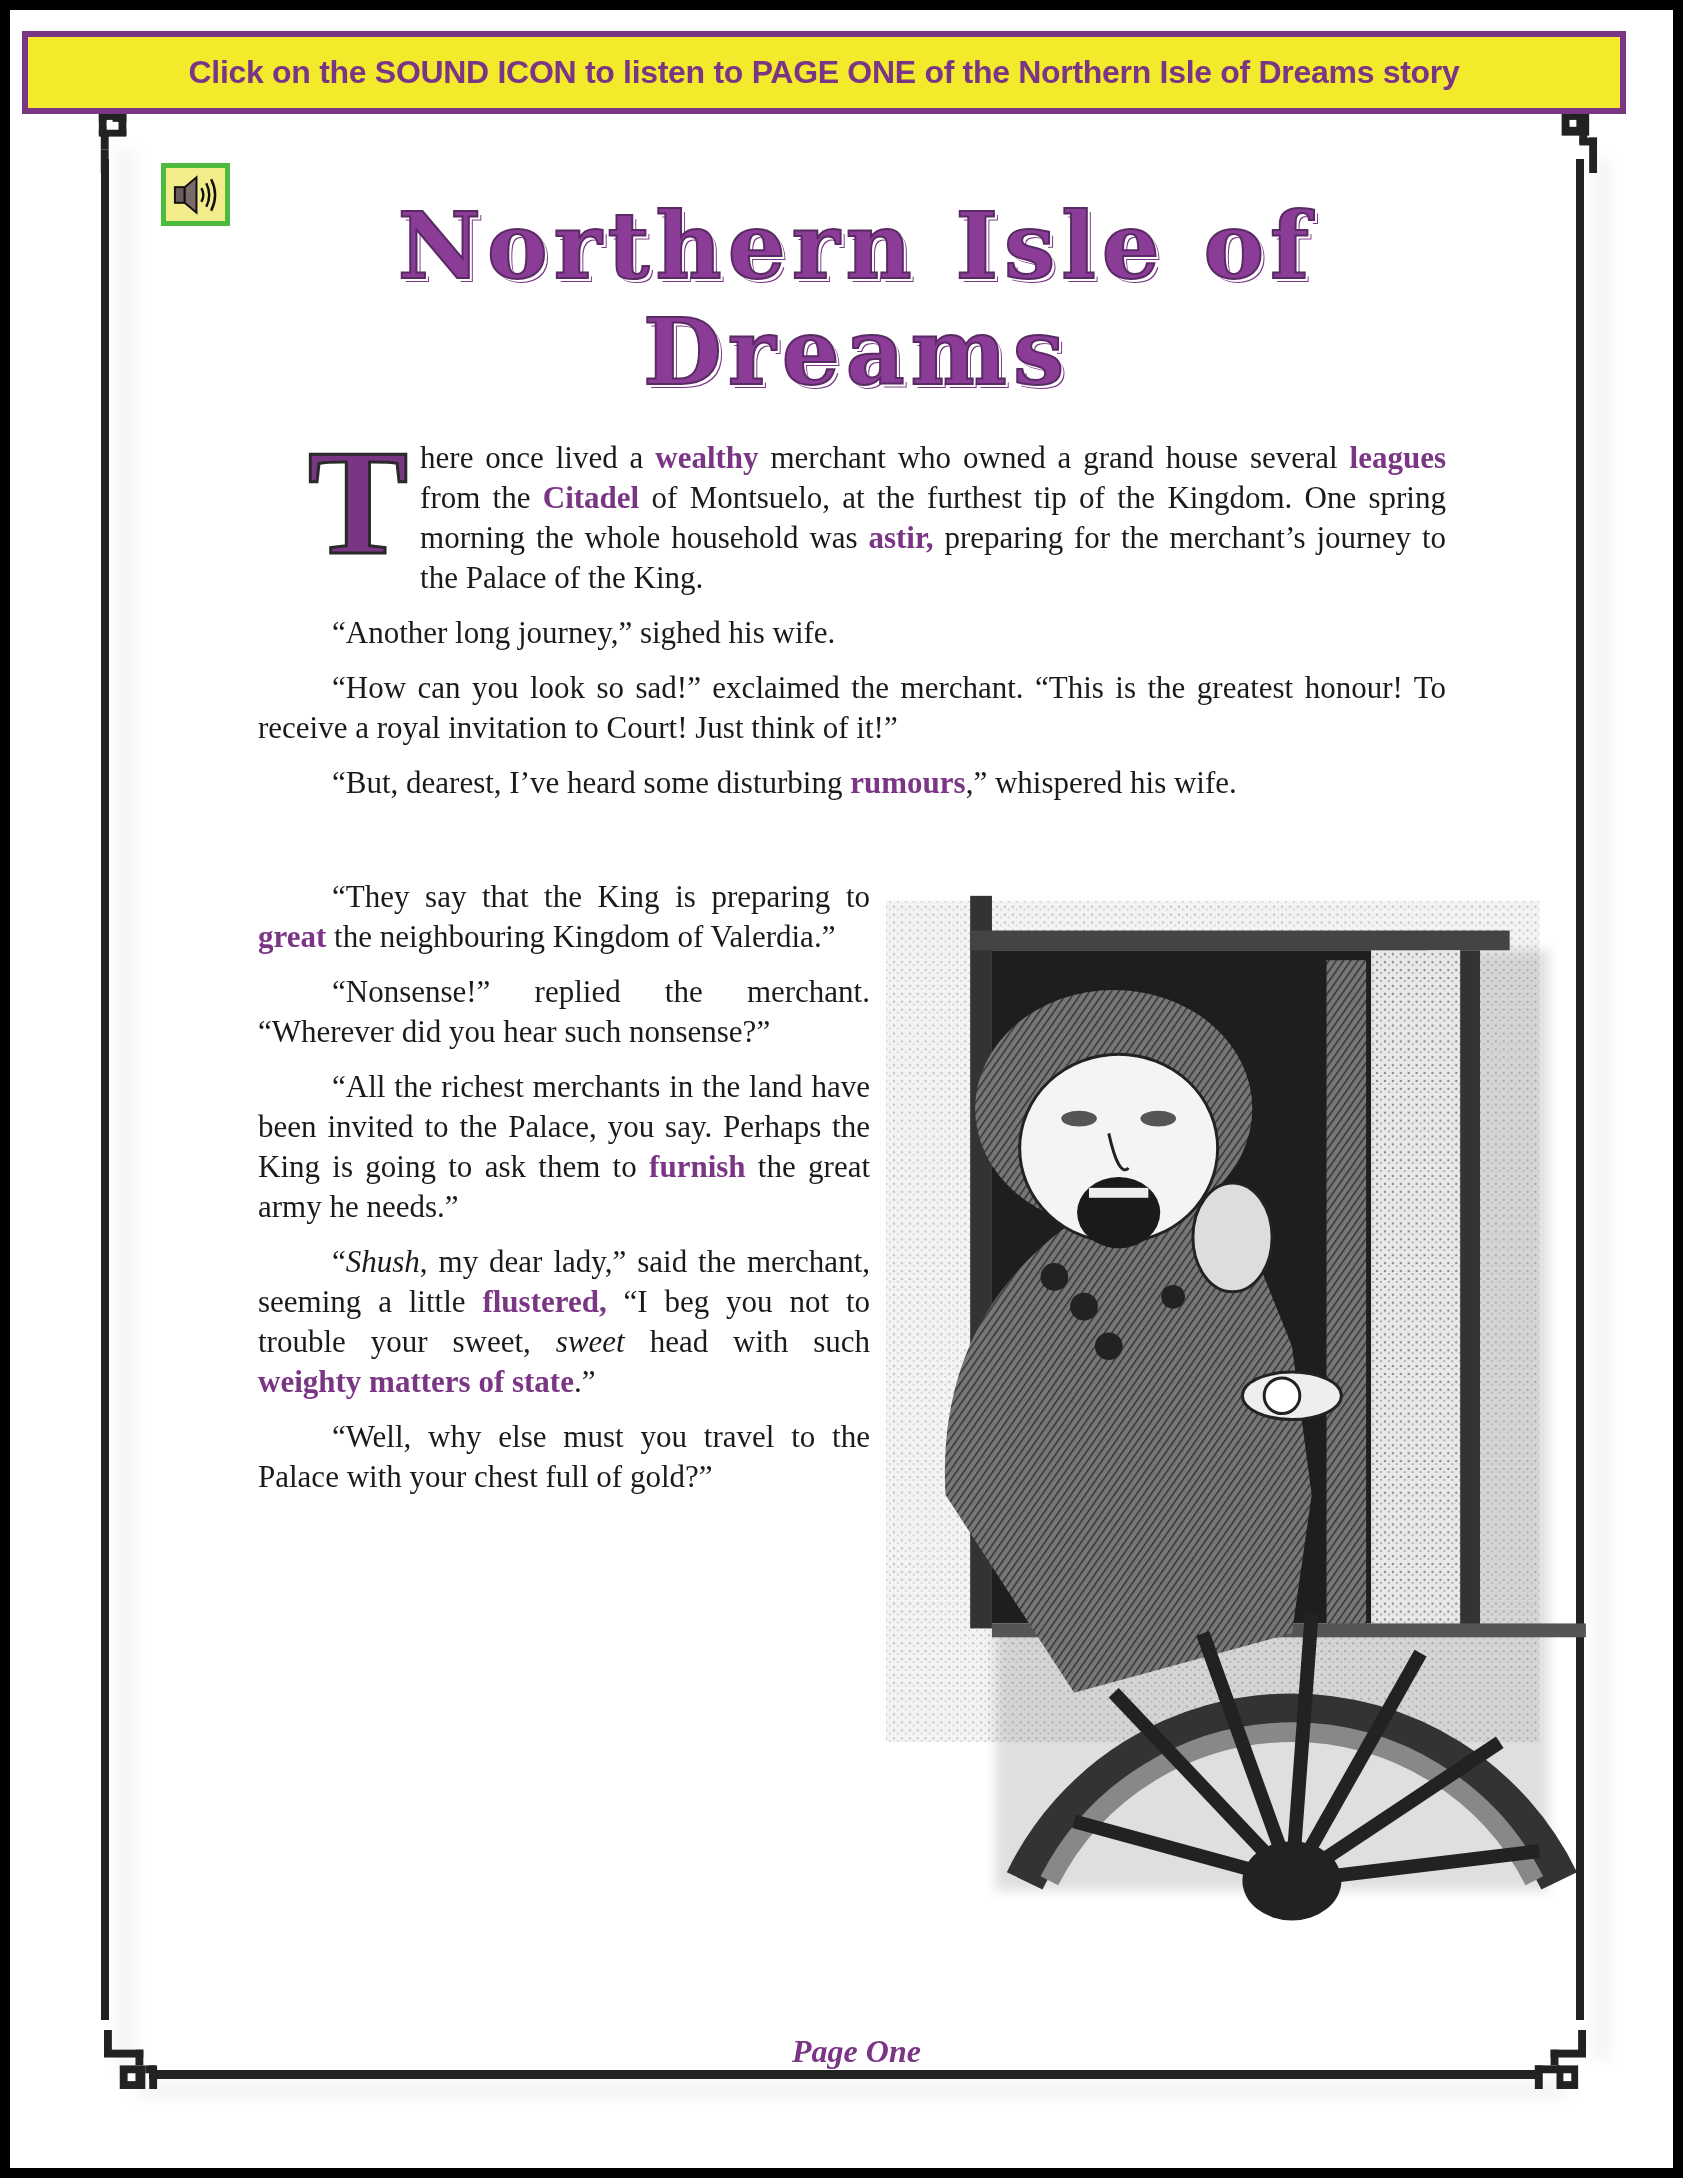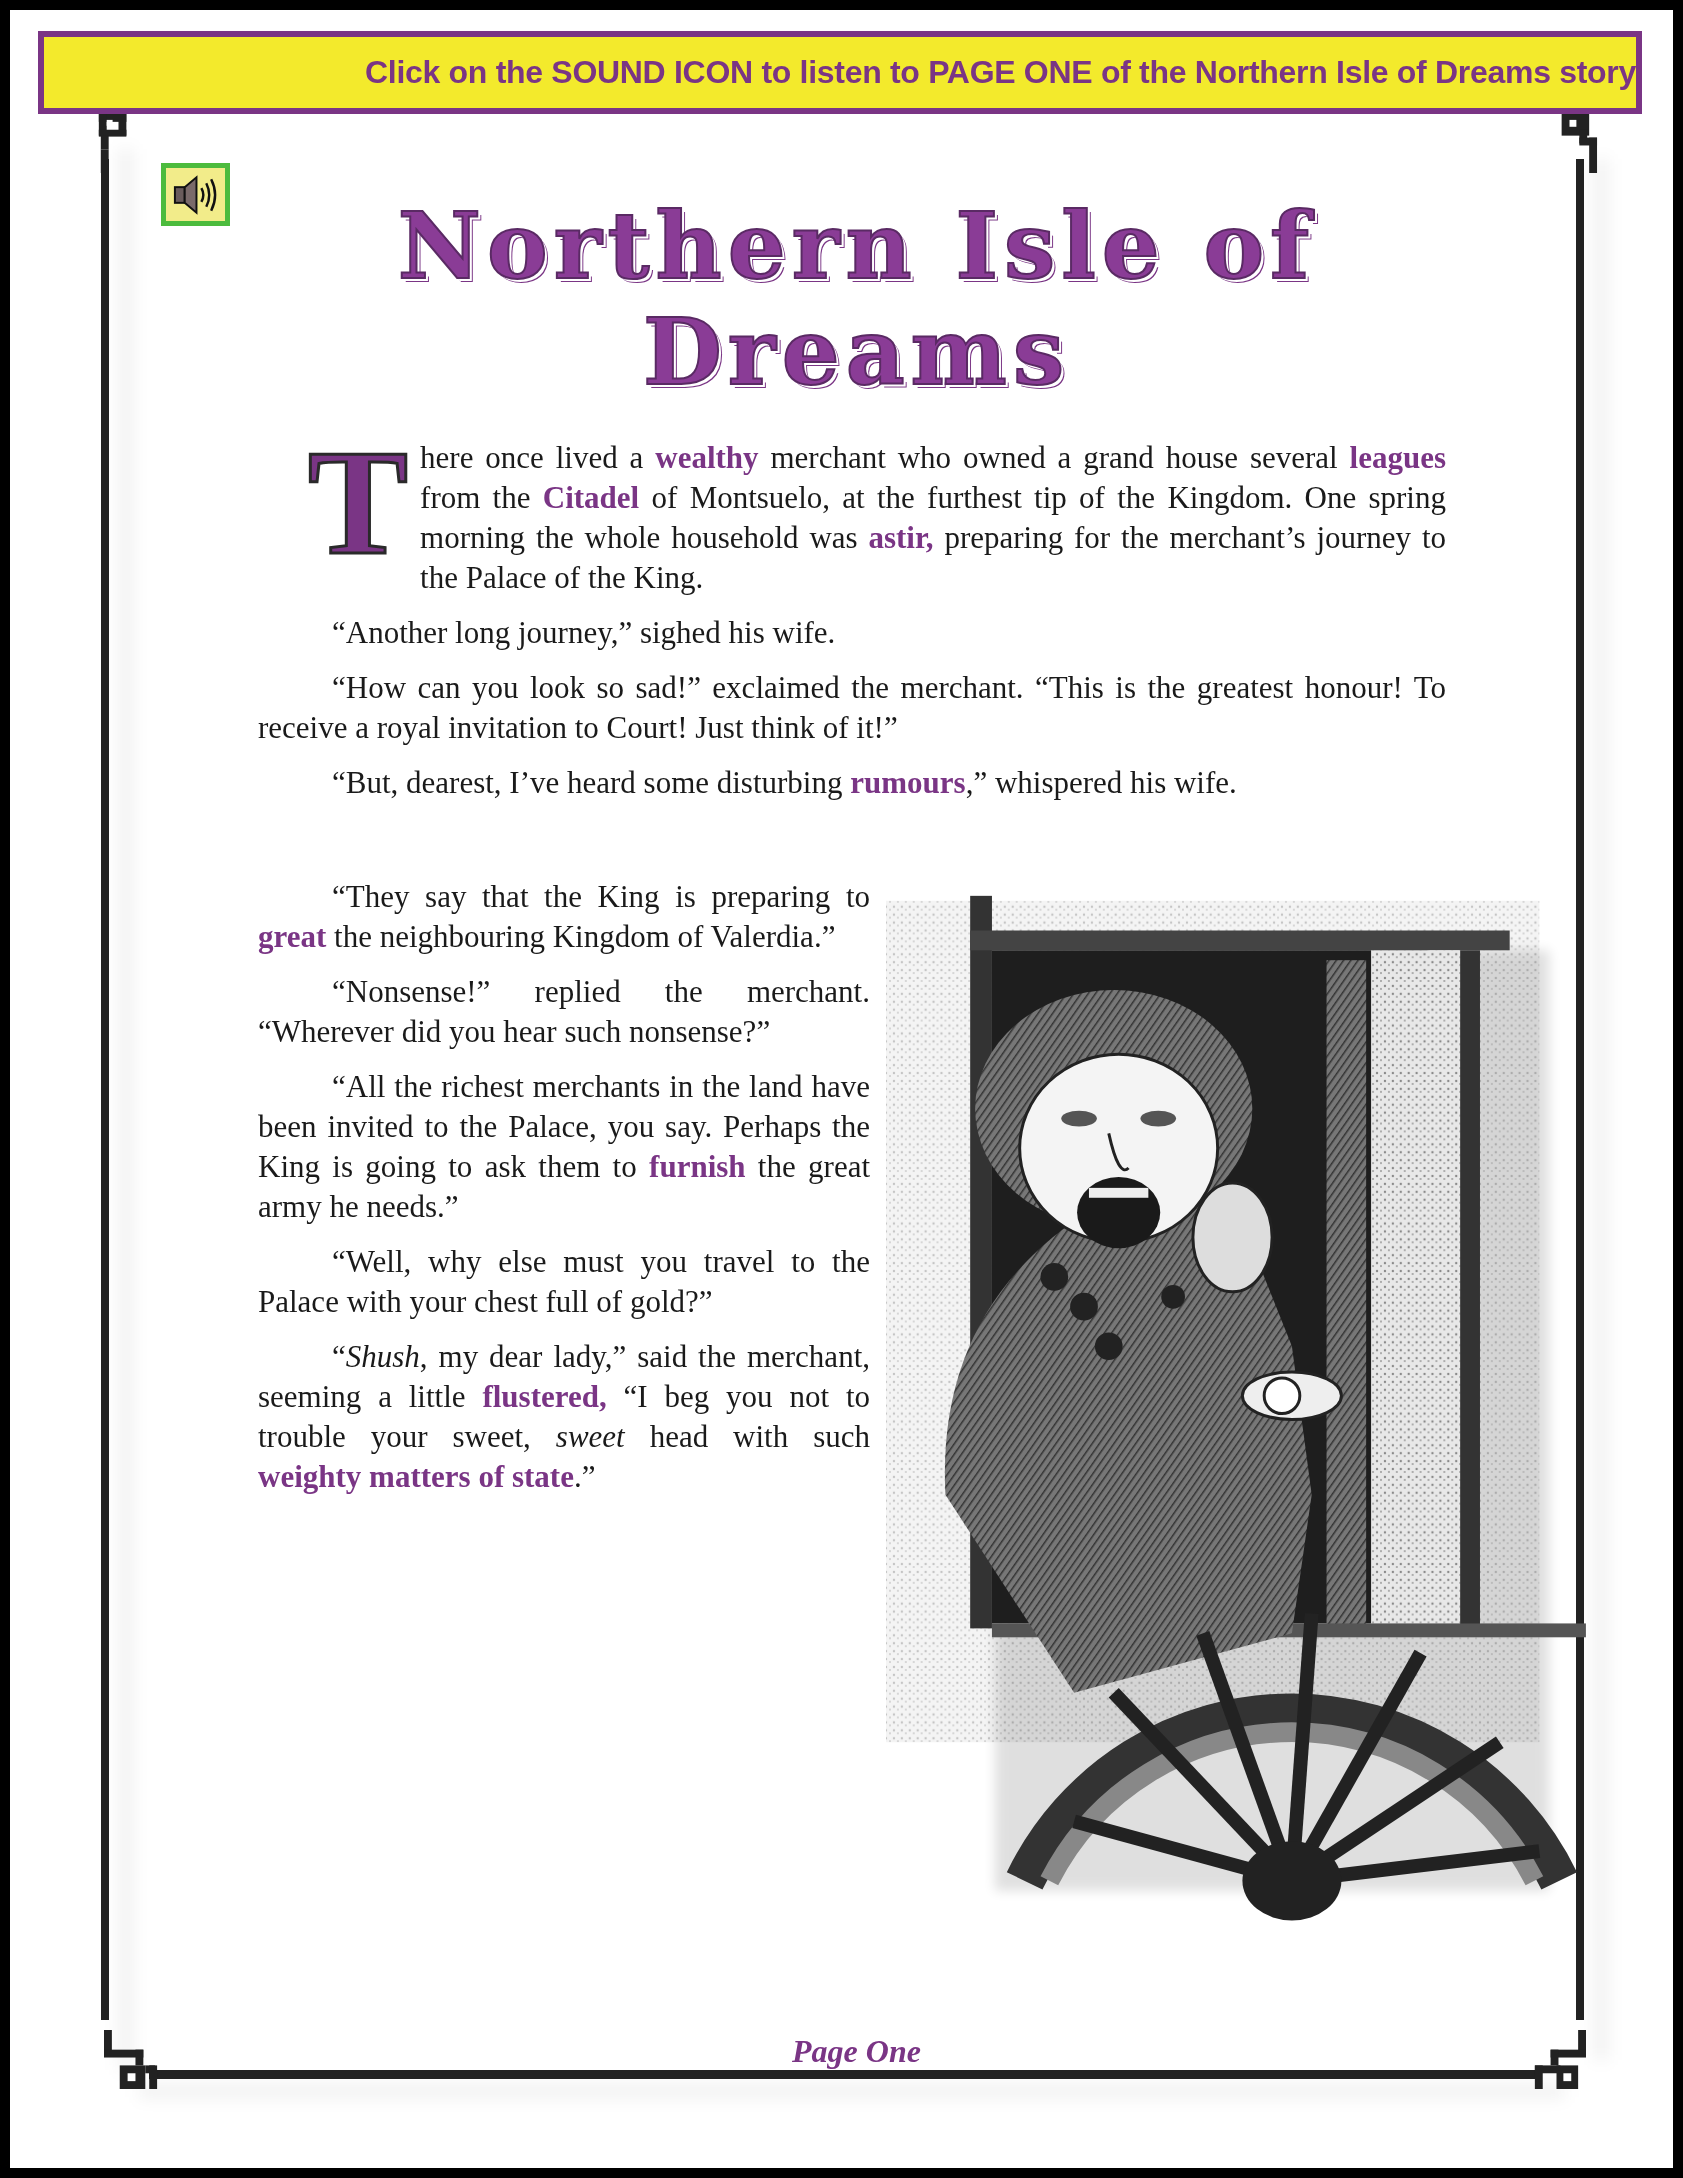--- a/index.html
+++ b/index.html
@@ -4,23 +4,23 @@
 <style>
   html, body { margin: 0; padding: 0; }
   body {
     width: 1683px; height: 2178px; background: #000; position: relative; overflow: hidden;
     font-family: "DejaVu Serif", serif;
   }
   .page {
     position: absolute; left: 10px; top: 10px; width: 1663px; height: 2158px; background: #fff;
   }
   .banner {
-    position: absolute; left: 28px; top: 21px; width: 1604px; height: 83px;
+    position: absolute; left: 12px; top: 21px; width: 1604px; height: 83px;
     background: #f3ea2c; border: 6px solid #7a3585; box-sizing: border-box;
-    display: flex; align-items: center; justify-content: flex-end;
+    display: flex; align-items: center; justify-content: center;
   }
   .banner span {
     font-family: "Liberation Sans", sans-serif; font-weight: bold; font-size: 32px;
     color: #7a3585; letter-spacing: -0.3px; white-space: nowrap;
   }
   
   .frame-line { position: absolute; background: #222; }
   .frame-shadow { position: absolute; background: rgba(0,0,0,0.06); filter: blur(8px); }
   .corner { position: absolute; width: 59px; height: 59px; }
   .sound-btn {
@@ -129,22 +129,22 @@
     </p>
     <p>“Another long journey,” sighed his wife.</p>
     <p>“How can you look so sad!” exclaimed the merchant. “This is the greatest honour! To receive a royal invitation to Court! Just think of it!”</p>
     <p><span>“But, dearest, I’ve heard some disturbing </span><span class="hl">rumours</span><span>,” whispered his wife.</span></p>
   </div>
 
   <div class="body-text col">
     <p><span>“They say that the King is preparing to </span><span class="hl">great</span><span> the neighbouring Kingdom of Valerdia.”</span></p>
     <p>“Nonsense!” replied the merchant. “Wherever did you hear such nonsense?”</p>
     <p><span>“All the richest merchants in the land have been invited to the Palace, you say. Perhaps the King is going to ask them to </span><span class="hl">furnish</span><span> the great army he needs.”</span></p>
+    <p><span>“</span><span class="it">Shush</span><span>, my dear lady,” said the merchant, seeming a little </span><span class="hl">flustered,</span><span> “I beg you not to trouble your sweet, </span><span class="it">sweet</span><span> head with such </span><span class="hl">weighty matters of state</span><span>.”</span></p>
     <p>“Well, why else must you travel to the Palace with your chest full of gold?”</p>
-    <p><span>“</span><span class="it">Shush</span><span>, my dear lady,” said the merchant, seeming a little </span><span class="hl">flustered,</span><span> “I beg you not to trouble your sweet, </span><span class="it">sweet</span><span> head with such </span><span class="hl">weighty matters of state</span><span>.”</span></p>
   </div>
 
   <svg class="illus" viewBox="0 0 720 1090" aria-label="Merchant shouting from carriage window holding a pocket watch">
     <defs>
       <pattern id="hatch" width="6" height="6" patternUnits="userSpaceOnUse" patternTransform="rotate(35)">
         <rect width="6" height="6" fill="#777"></rect>
         <line x1="0" y1="0" x2="0" y2="6" stroke="#333" stroke-width="3"></line>
       </pattern>
       <pattern id="speck" width="8" height="8" patternUnits="userSpaceOnUse">
         <rect width="8" height="8" fill="#e8e8e8"></rect>

